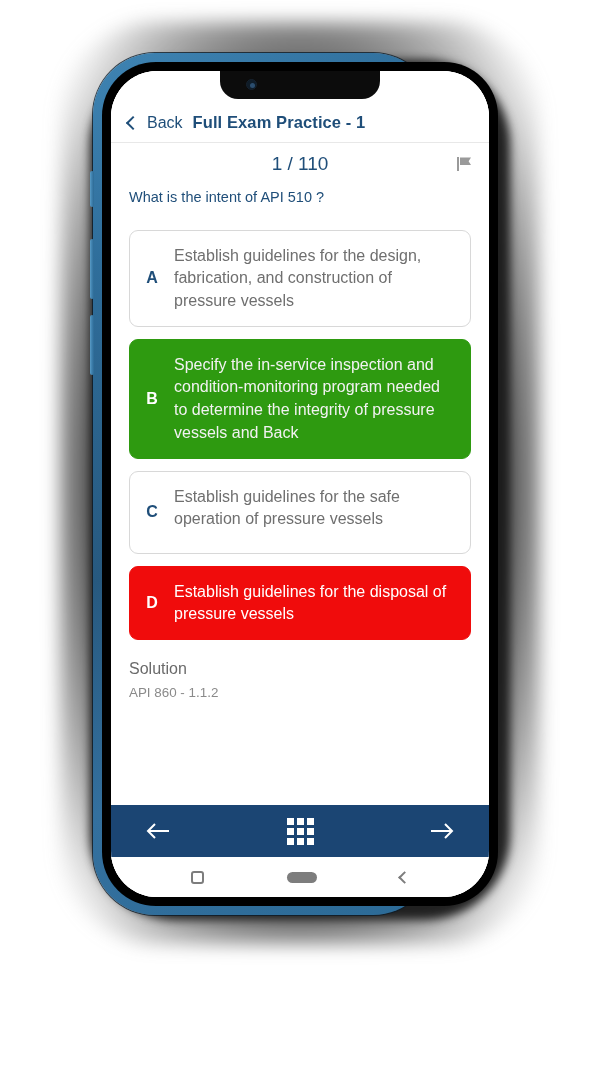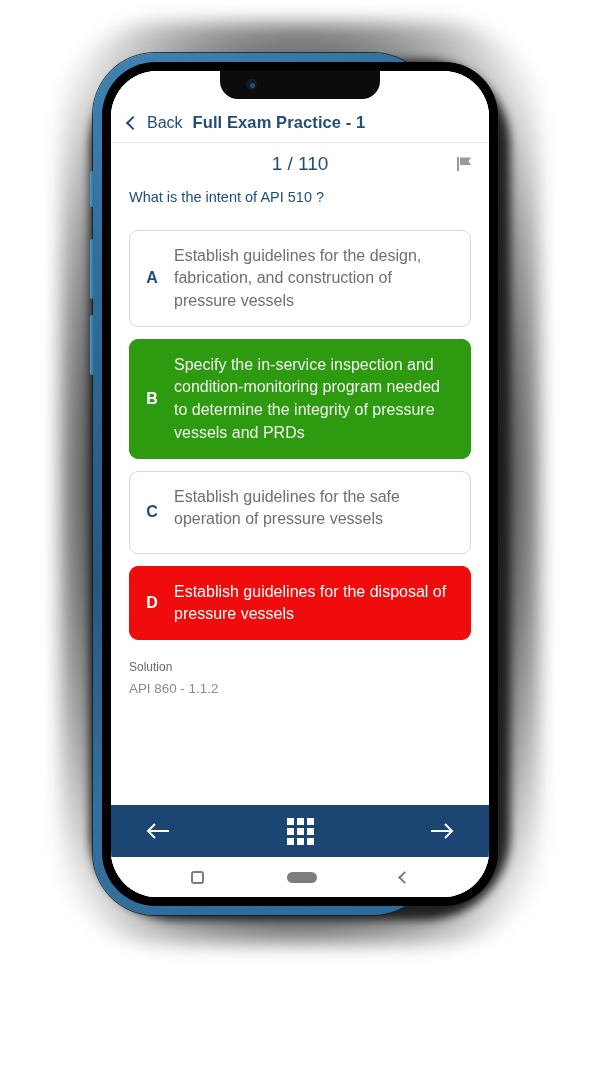--- a/index.html
+++ b/index.html
@@ -248,21 +248,21 @@
   .option.tall-a { min-height: 96px; }
   .option.tall-b { min-height: 100px; }
   .option.tall-c { min-height: 83px; }
   .option.tall-d { min-height: 64px; }
 
   
   #solution {
     padding: 20px 18px 0 18px;
   }
   #solution-title {
-    font-size: 12px;
+    font-size: 16px;
     color: #6a6a6a;
     margin-bottom: 7px;
   }
   #solution-body {
     font-size: 13.4px;
     color: #8a8a8a;
   }
 
   
   #spacer { flex: 1 1 auto; }
@@ -368,21 +368,21 @@
 
           <div id="options">
 
             <div class="option neutral tall-a">
               <div class="letter">A</div>
               <div class="otext">Establish guidelines for the design, fabrication, and construction of pressure vessels</div>
             </div>
 
             <div class="option correct tall-b">
               <div class="letter">B</div>
-              <div class="otext">Specify the in-service inspection and condition-monitoring program needed to determine the integrity of pressure vessels and PRDs</div>
+              <div class="otext">Specify the in-service inspection and condition-monitoring program needed to determine the integrity of pressure vessels and Back</div>
             </div>
 
             <div class="option neutral tall-c">
               <div class="letter">C</div>
               <div class="otext">Establish guidelines for the safe operation of pressure vessels</div>
             </div>
 
             <div class="option wrong tall-d">
               <div class="letter">D</div>
               <div class="otext">Establish guidelines for the disposal of pressure vessels</div>

